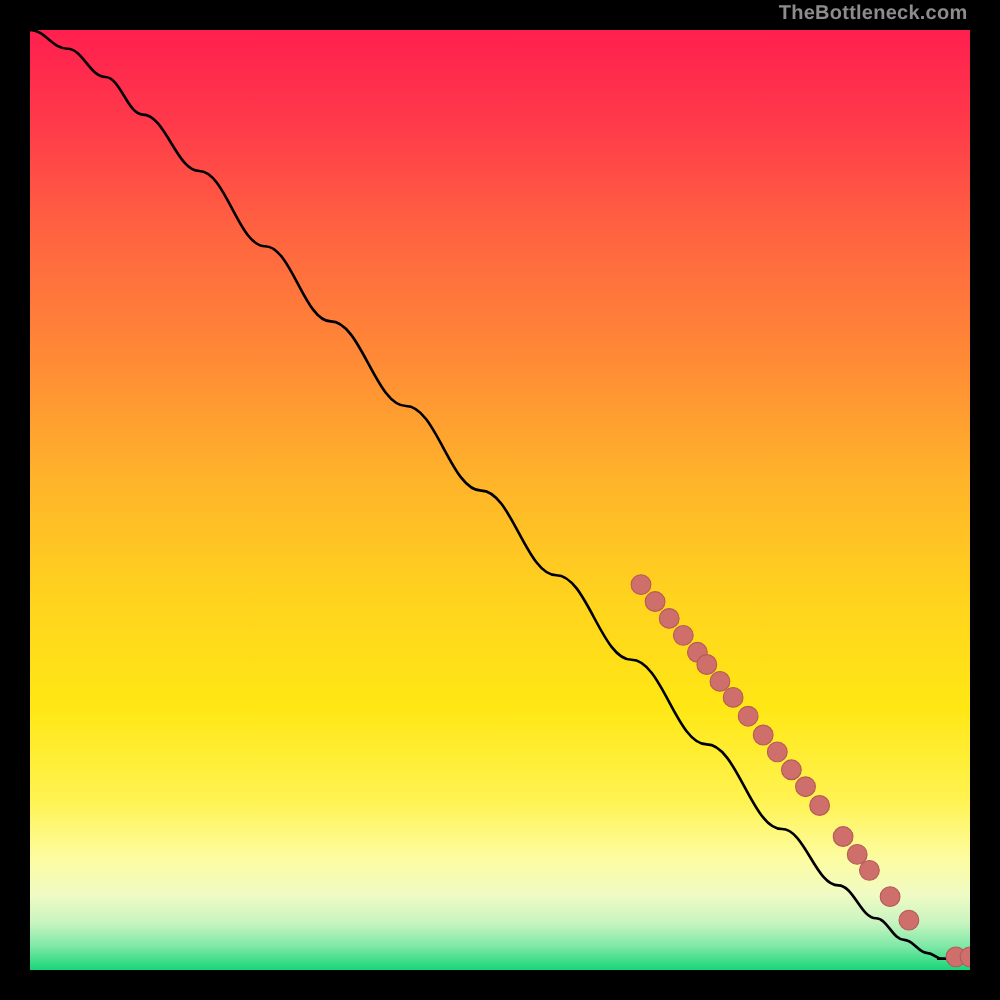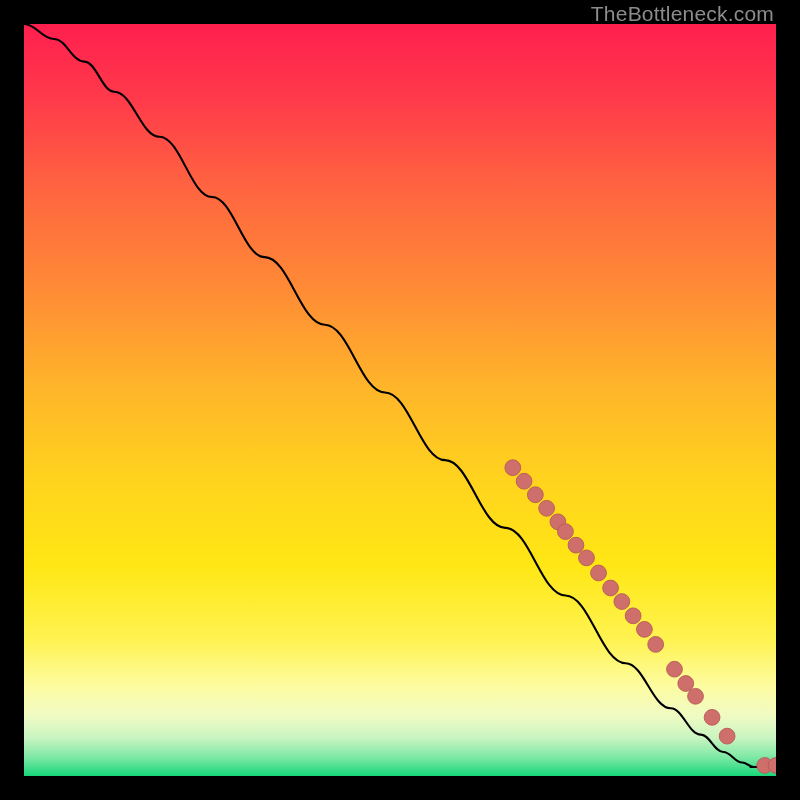--- a/index.html
+++ b/index.html
@@ -31,23 +31,23 @@
   }
   .curve-layer {
     position: absolute;
     inset: 0;
   }
   .watermark {
     position: absolute;
     top: 2px;
     right: 26px;
     color: #8c8c8c;
-    font-size: 21px;
+    font-size: 16px;
     letter-spacing: 0.2px;
-    font-weight: 400;
+    font-weight: 700;
     user-select: none;
   }
 </style>
 </head>
 <body>
 
 <div class="stage">
 
   <div class="watermark">TheBottleneck.com</div>
 

